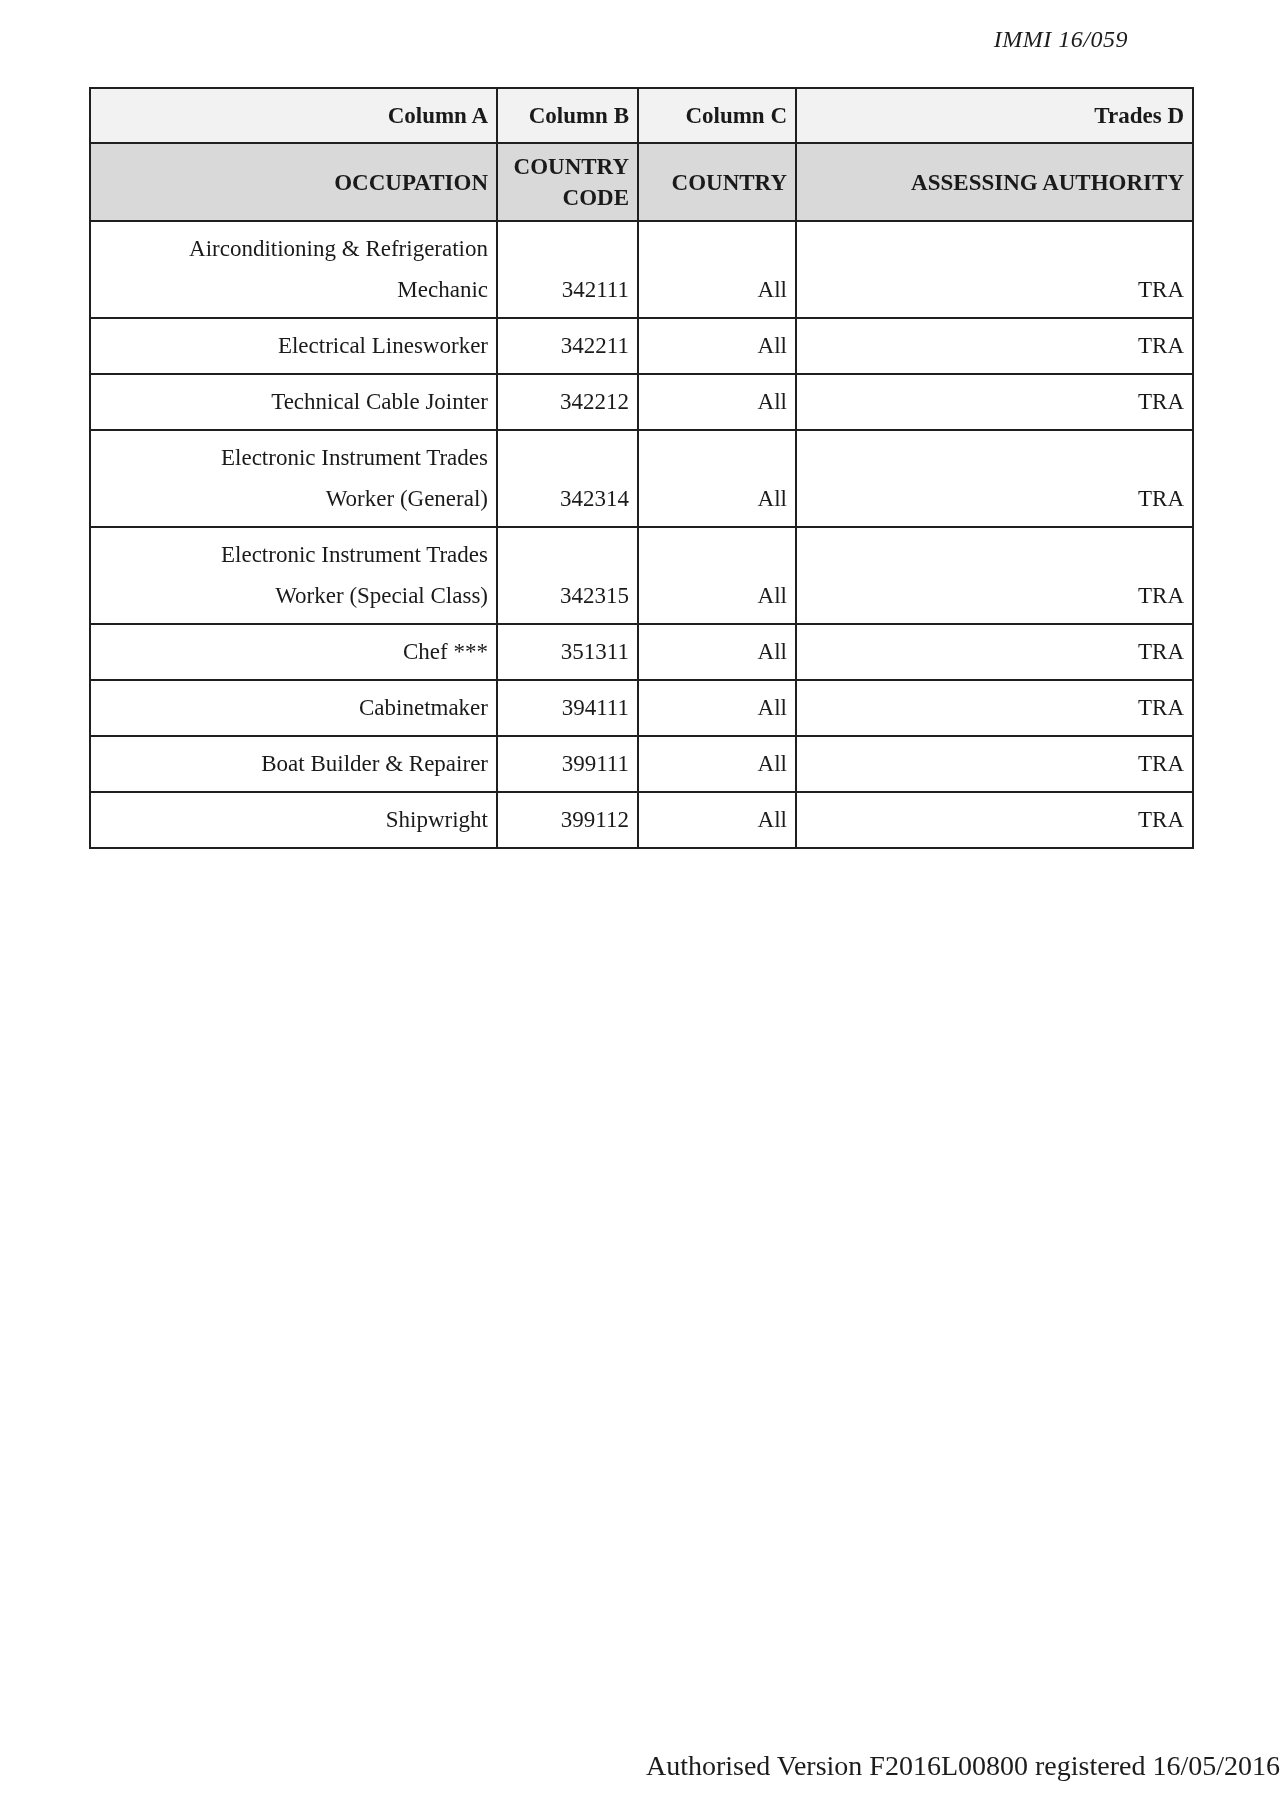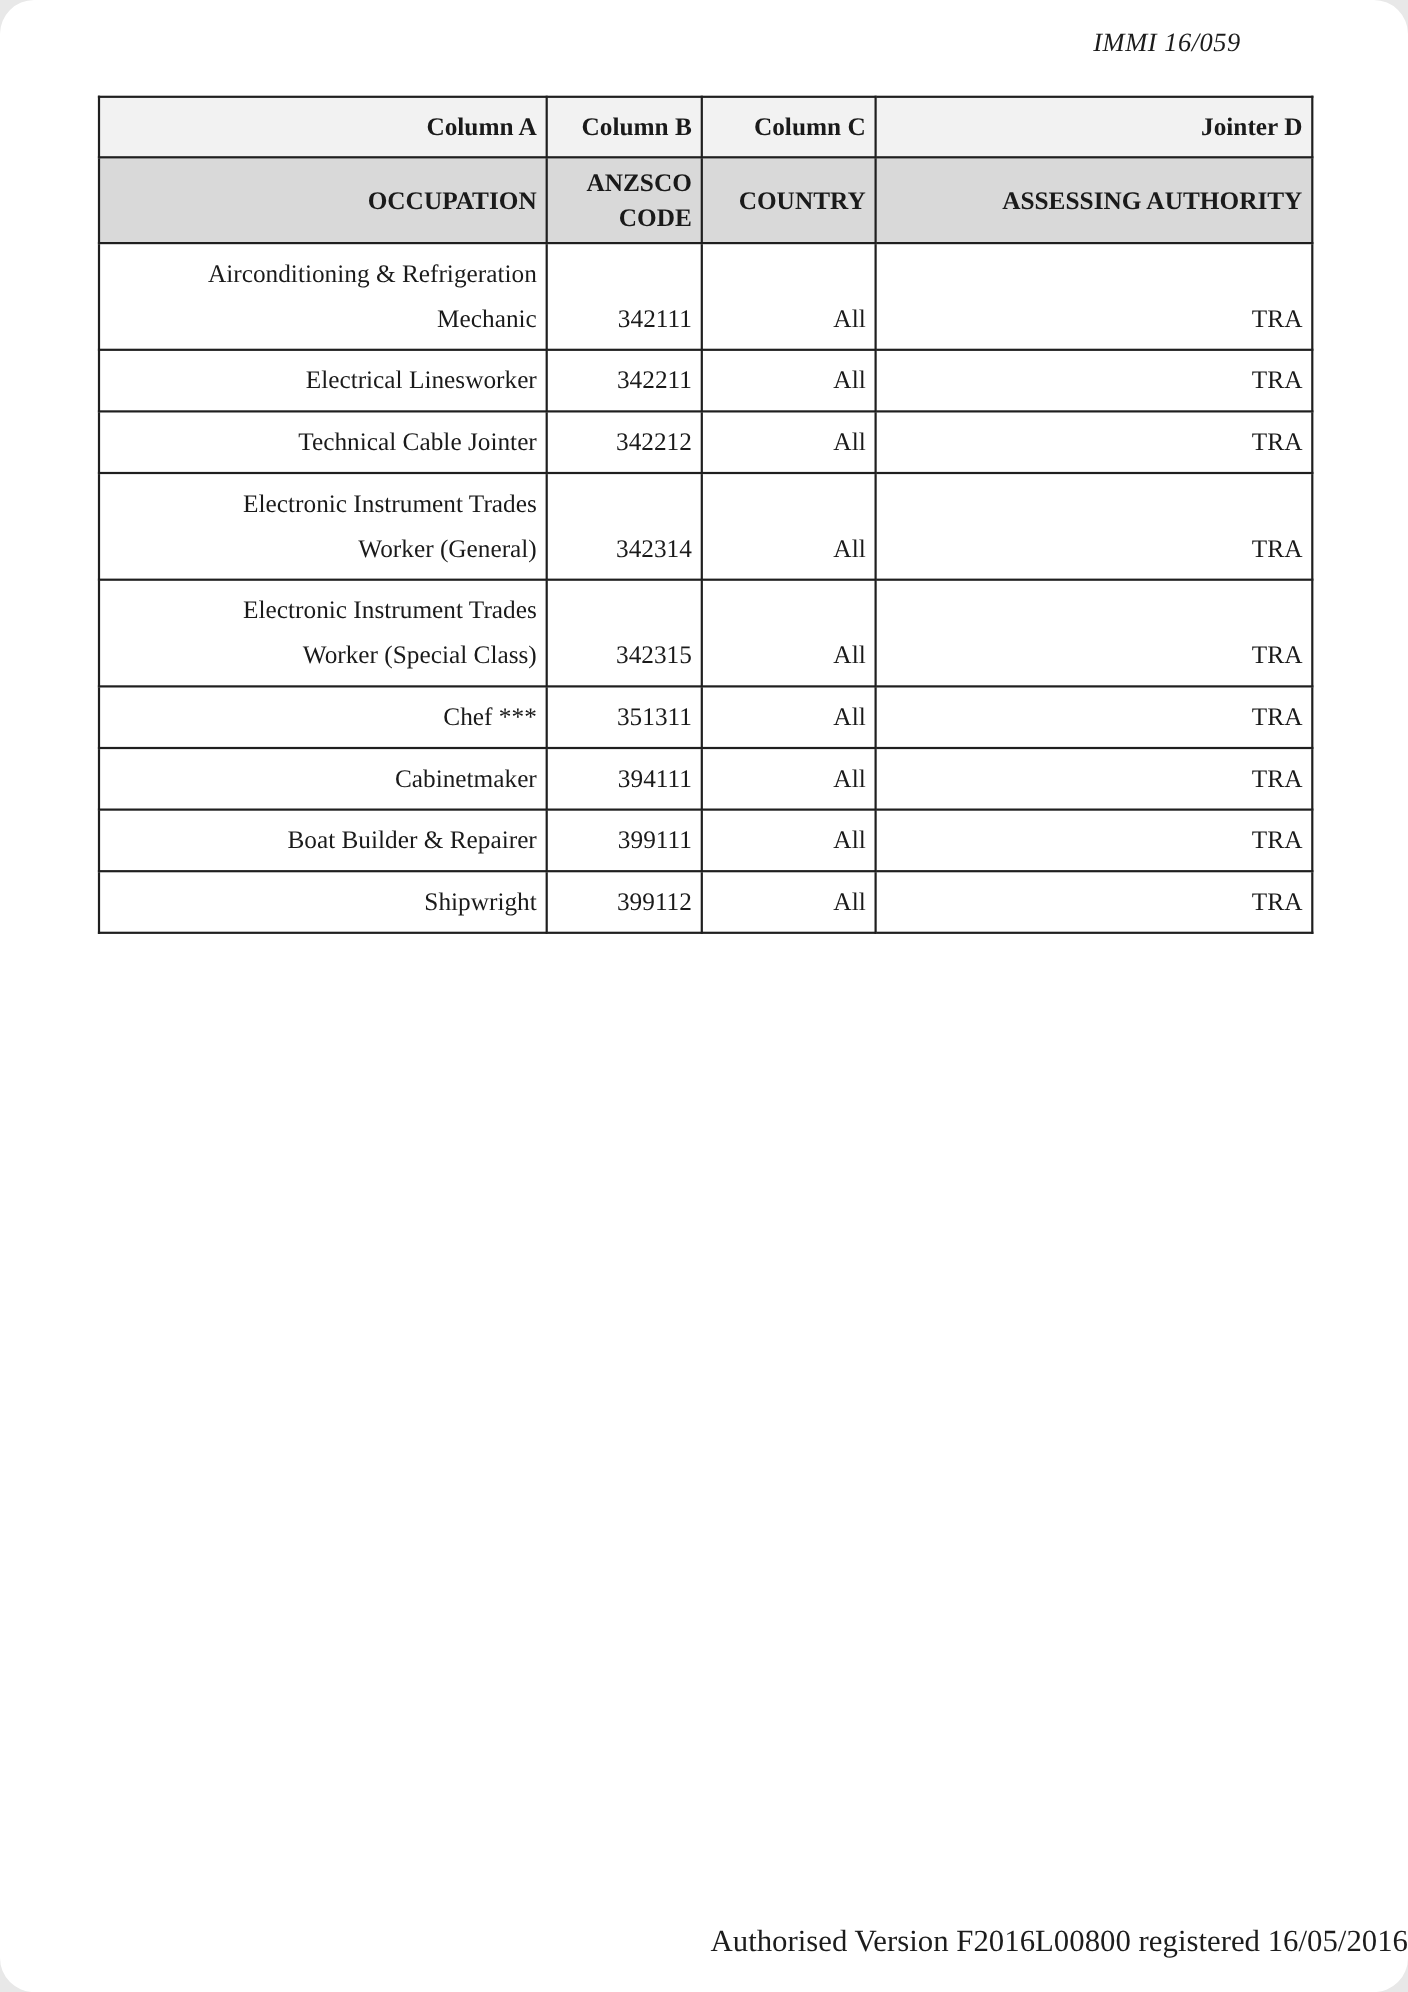--- a/index.html
+++ b/index.html
@@ -6,21 +6,20 @@
   html, body { background: #e8e8e8; }
   .page {
     position: relative;
     width: 1280px;
     height: 1811px;
     background: #ffffff;
     margin: 0 auto;
     font-family: "Liberation Serif", "DejaVu Serif", serif;
     color: #1a1a1a;
     overflow: hidden;
-    border-radius: 31px;
   }
   .doc-ref {
     position: absolute;
     top: 26px;
     right: 152px;
     font-style: italic;
     font-size: 24px;
     letter-spacing: 0.5px;
     color: #1c1c1c;
   }
@@ -89,25 +88,25 @@
       <col class="colA">
         <col class="colB">
         <col class="colC">
         <col class="colD">
     </colgroup>
     <thead>
       <tr class="hdr-letters">
         <th>Column A</th>
         <th>Column B</th>
         <th>Column C</th>
-        <th>Jointer D</th>
+        <th>Trades D</th>
       </tr>
       <tr class="hdr-fields">
         <th>OCCUPATION</th>
-        <th>ANZSCO CODE</th>
+        <th>COUNTRY CODE</th>
         <th>COUNTRY</th>
         <th>ASSESSING AUTHORITY</th>
       </tr>
     </thead>
     <tbody>
       <tr class="h2">
         <td class="occ">Airconditioning &amp; Refrigeration
 Mechanic</td>
         <td class="code">342111</td>
         <td class="country">All</td>

